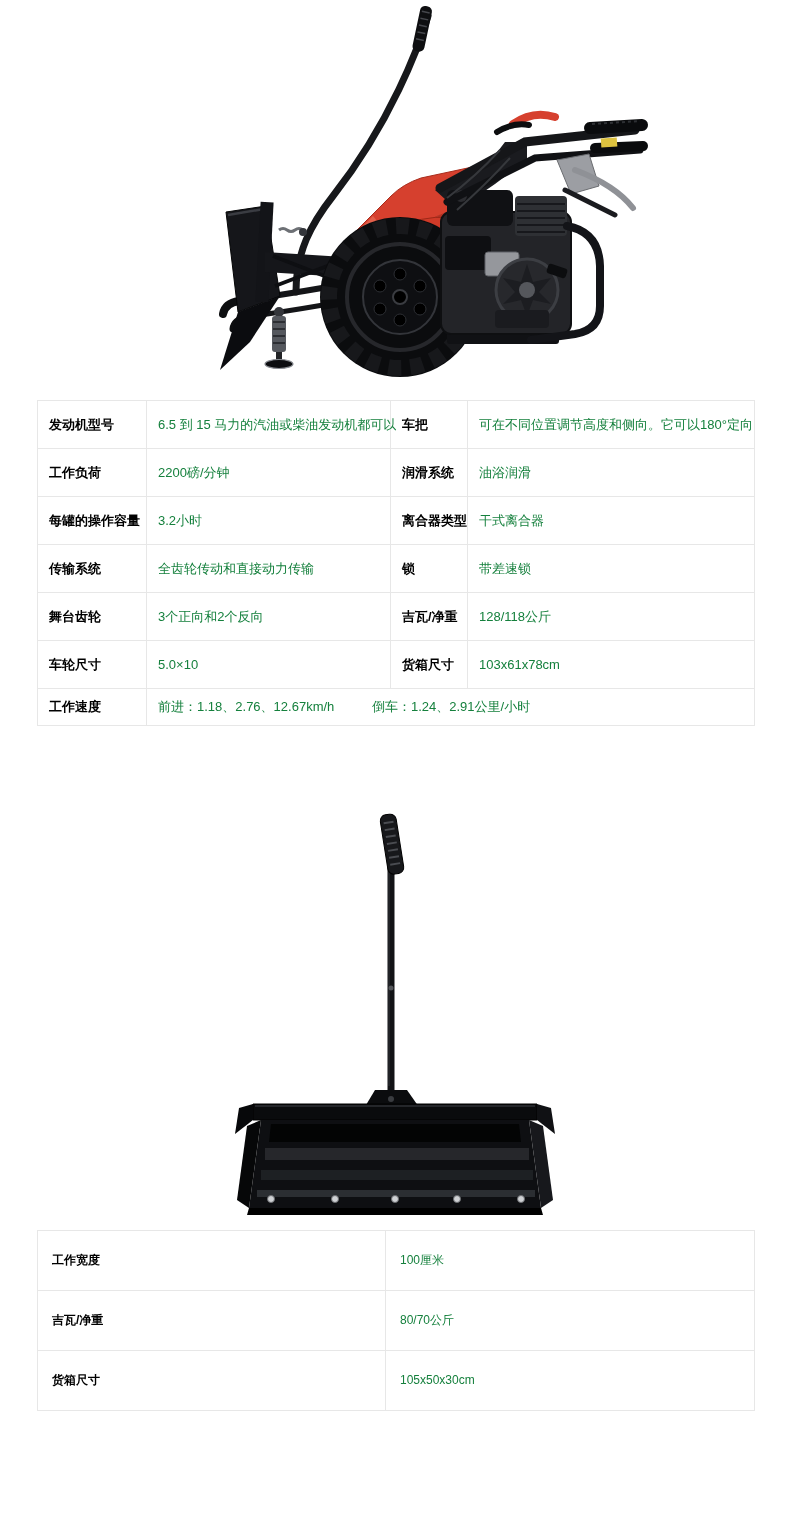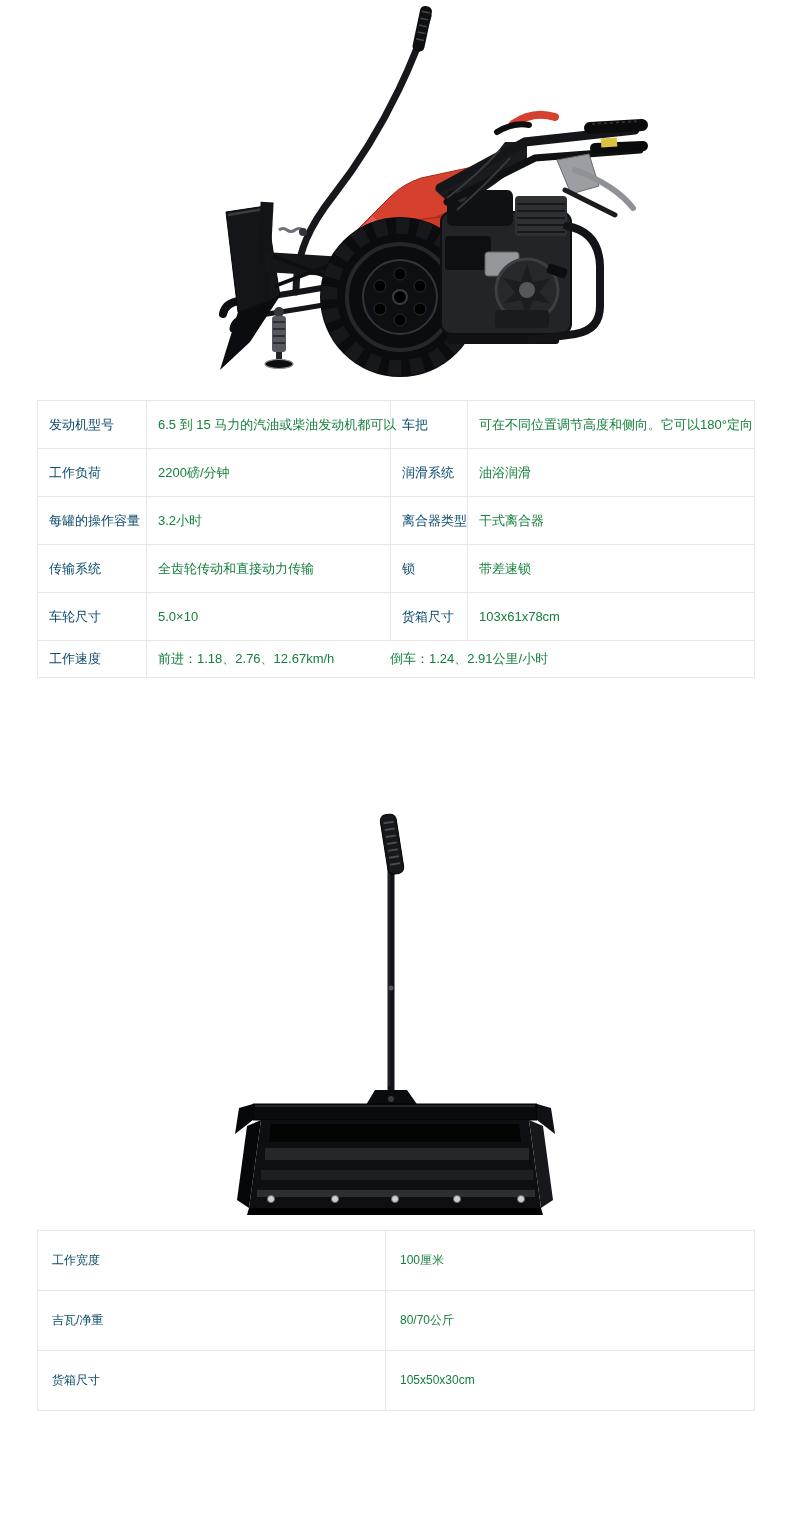--- a/index.html
+++ b/index.html
@@ -19,23 +19,23 @@
   table.spec td {
     border:1px solid #e7e7e7; vertical-align:middle;
     padding:0 6px 0 11px; white-space:nowrap; line-height:1.2;
   }
   #main-spec { left:37px; top:400px; width:717px; font-size:13px; }
   #main-spec td { height:48px; }
   #main-spec tr.speed-row td { height:37px; }
   #attach-spec { left:37px; top:1230px; width:717px; font-size:12px; }
   #attach-spec td { height:60px; padding-left:14px; }
 
-  td.lbl { color:#0c4a6e; }
+  td.lbl { color:#000000;font-weight:bold; }
   td.val { color:#15803d; }
-  .rev-gap { margin-left:52px; }
+  .rev-gap { margin-left:34px; }
 </style>
 </head>
 <body>
 
 <div class="hero" id="hero-tractor">
   <svg width="455" height="392" viewBox="0 0 455 392" xmlns="http://www.w3.org/2000/svg">
 
     <g>
       <path d="M 233 16 C 224 46, 196 122, 138 196 C 116 224, 101 252, 101 292" fill="none" stroke="#17181b" stroke-width="7" stroke-linecap="round"></path>
       <g transform="rotate(12 228 30)">
@@ -152,20 +152,26 @@
       <td class="lbl">每罐的操作容量</td>
       <td class="val">3.2小时</td>
       <td class="lbl">离合器类型</td>
       <td class="val">干式离合器</td>
     </tr>
     <tr>
       <td class="lbl">传输系统</td>
       <td class="val">全齿轮传动和直接动力传输</td>
       <td class="lbl">锁</td>
       <td class="val">带差速锁</td>
+    </tr>
+    <tr>
+      <td class="lbl">舞台齿轮</td>
+      <td class="val">3个正向和2个反向</td>
+      <td class="lbl">吉瓦/净重</td>
+      <td class="val">128/118公斤</td>
     </tr>
     <tr>
       <td class="lbl">车轮尺寸</td>
       <td class="val">5.0×10</td>
       <td class="lbl">货箱尺寸</td>
       <td class="val">103x61x78cm</td>
     </tr>
     <tr class="speed-row">
       <td class="lbl">工作速度</td>
       <td class="val" colspan="3">

